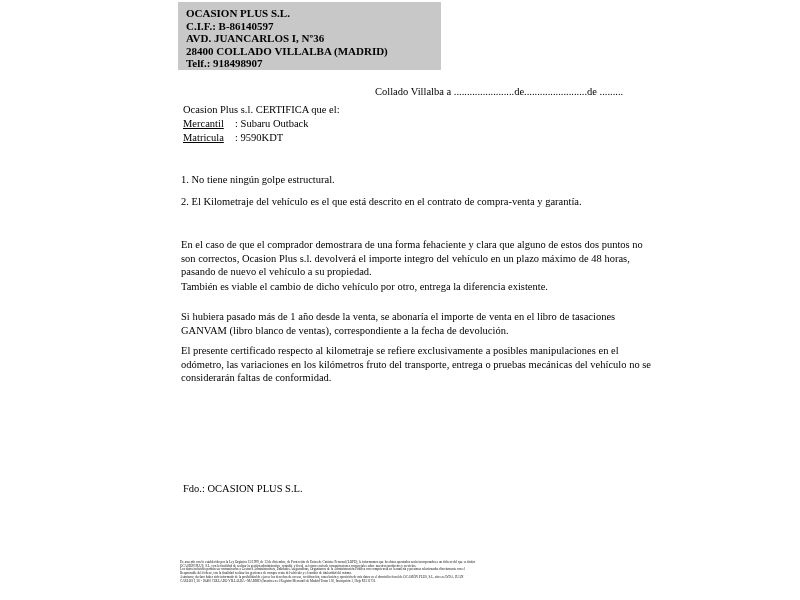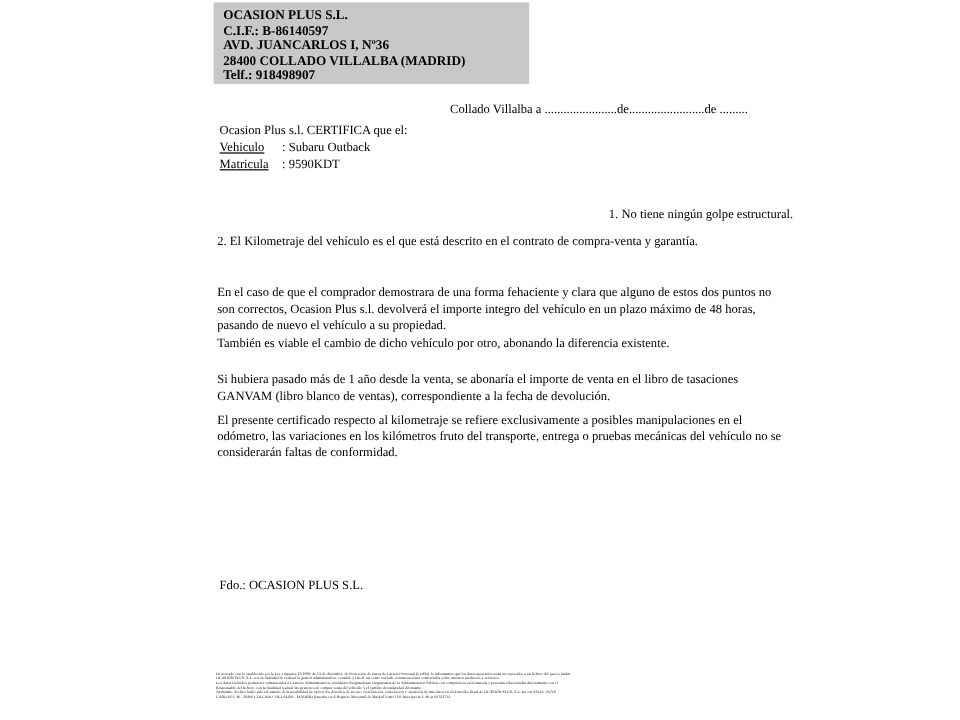--- a/index.html
+++ b/index.html
@@ -43,21 +43,21 @@
   }
   .cert-row .lbl{
     text-decoration:underline;
   }
   .point{
     position:absolute;
     left:181px;
     font-size:10.5px;
     width:480px;
   }
-  .pt1{top:174px;text-align:right;}
+  .pt1{top:174px;}
   .pt2{top:196px;}
   .para{
     position:absolute;
     left:181px;
     width:478px;
     font-size:10.5px;
     line-height:13.6px;
   }
   .para1{top:238px;}
   .para2{top:280px;}
@@ -92,34 +92,34 @@
     <div class="hline">AVD. JUANCARLOS I, Nº36</div>
     <div class="hline">28400 COLLADO VILLALBA (MADRID)</div>
     <div class="hline">Telf.: 918498907</div>
   </div>
 
   <div class="date-line">Collado Villalba a .......................de........................de .........</div>
 
   <div class="certify-block">
     <div>Ocasion Plus s.l. CERTIFICA que el:</div>
     <div class="cert-row">
-      <span class="lbl-wrap"><span class="lbl">Vehiculo</span></span><span>:</span>
+      <span class="lbl-wrap"><span class="lbl">Mercantil</span></span><span>:</span>
       <span>Subaru Outback</span>
     </div>
     <div class="cert-row">
       <span class="lbl-wrap"><span class="lbl">Matricula</span></span><span>:</span>
       <span>9590KDT</span>
     </div>
   </div>
 
   <div class="point pt1">1. No tiene ningún golpe estructural.</div>
   <div class="point pt2">2. El Kilometraje del vehículo es el que está descrito en el contrato de compra-venta y garantía.</div>
 
   <div class="para para1">En el caso de que el comprador demostrara de una forma fehaciente y clara que alguno de estos dos puntos no son correctos, Ocasion Plus s.l. devolverá el importe integro del vehículo en un plazo máximo de 48 horas, pasando de nuevo el vehículo a su propiedad.</div>
-  <div class="para para2">También es viable el cambio de dicho vehículo por otro, abonando la diferencia existente.</div>
+  <div class="para para2">También es viable el cambio de dicho vehículo por otro, entrega la diferencia existente.</div>
   <div class="para para3">Si hubiera pasado más de 1 año desde la venta, se abonaría el importe de venta en el libro de tasaciones GANVAM (libro blanco de ventas), correspondiente a la fecha de devolución.</div>
   <div class="para para4">El presente certificado respecto al kilometraje se refiere exclusivamente a posibles manipulaciones en el odómetro, las variaciones en los kilómetros fruto del transporte, entrega o pruebas mecánicas del vehículo no se considerarán faltas de conformidad.</div>
 
   <div class="signature">Fdo.: OCASION PLUS S.L.</div>
 
   <div class="footer">
     <div>De acuerdo con lo establecido por la Ley Orgánica 15/1999, de 13 de diciembre, de Protección de Datos de Carácter Personal (LOPD), le informamos que los datos aportados serán incorporados a un fichero del que es titular</div>
     <div>OCASIÓN PLUS, S.L. con la finalidad de realizar la gestión administrativa, contable y fiscal, así como enviarle comunicaciones comerciales sobre nuestros productos y servicios.</div>
     <div>Los datos incluidos podrán ser comunicados a Gestores Administrativos, Entidades Aseguradoras, Organismos de la Administración Pública con competencia en la materia y personas relacionadas directamente con el</div>
     <div>Responsable del fichero, con la finalidad realizar las gestiones de compra venta del vehículo y el cambio de titularidad del mismo.</div>

